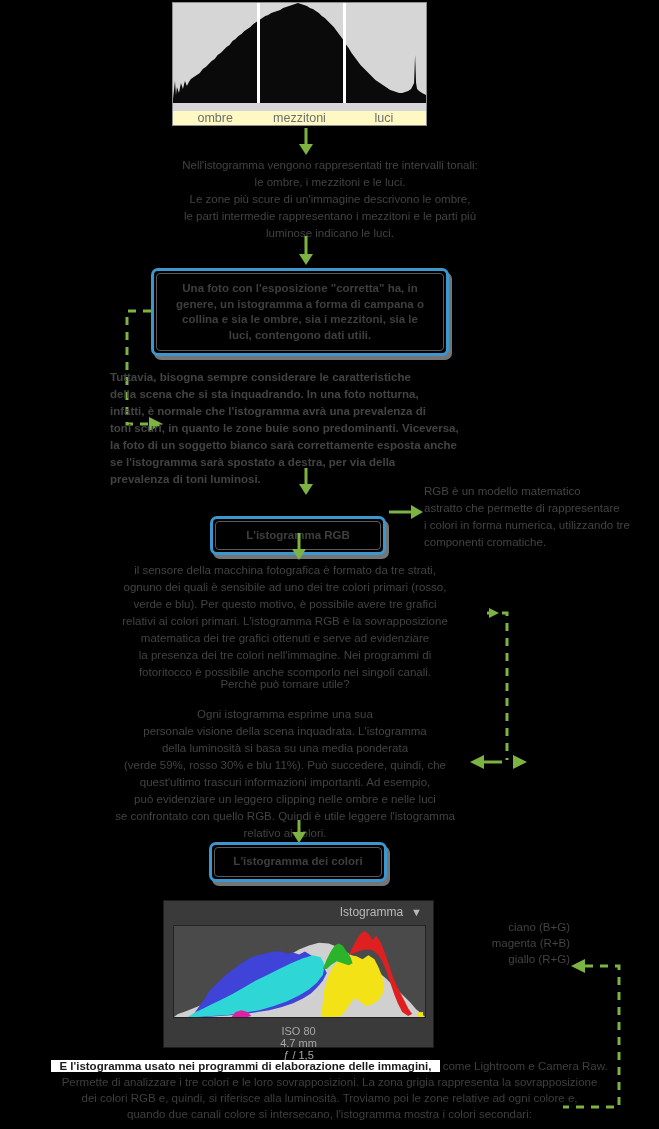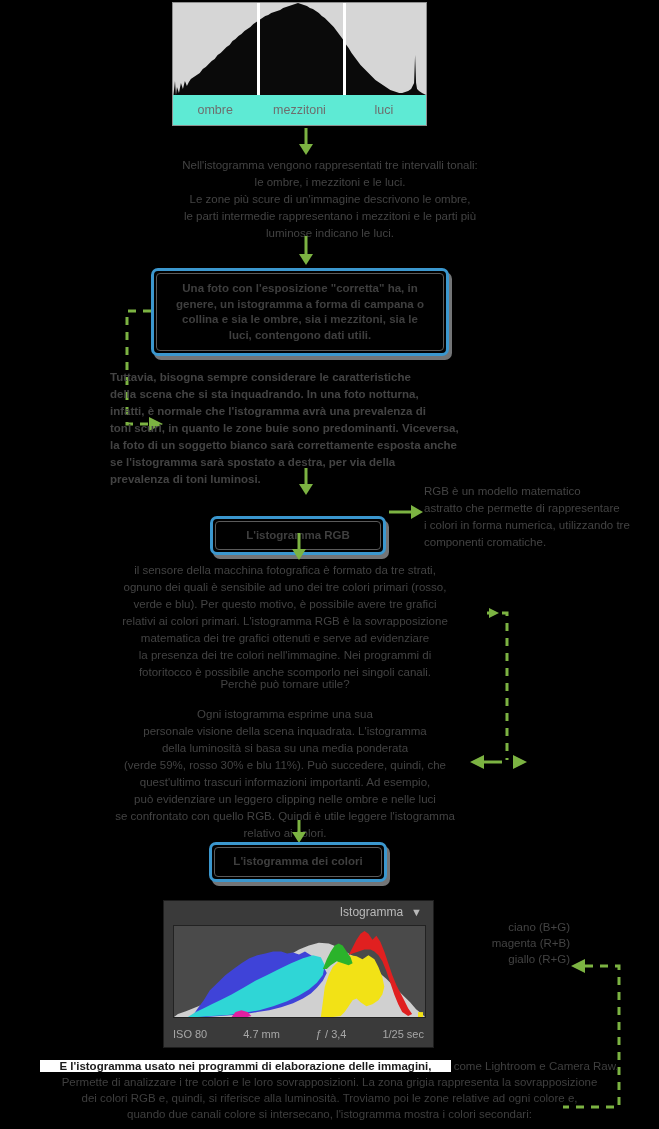--- a/index.html
+++ b/index.html
@@ -24,22 +24,22 @@
     position:absolute; left:172px; top:2px; width:255px; height:124px;
     background:#d6d6d6; border:1px solid #8e8e8e;
   }
   #tone-hist .plot{
     position:absolute; left:0; top:0; right:0; height:100px;
     background:#d6d6d6; overflow:hidden;
   }
   #tone-hist .plot svg{ display:block; width:100%; height:100%; }
   #tone-hist .divider{ position:absolute; top:0; width:3px; height:100px; background:#fff; }
   #tone-hist .labels{
-    position:absolute; left:0; right:0; bottom:0; height:30px;
-    background:#5eead4; display:flex; align-items:center;
+    position:absolute; left:0; right:0; bottom:0; height:14px;
+    background:#fef9c3; display:flex; align-items:center;
   }
   #tone-hist .labels span{
     flex:1; text-align:center; font-size:12.5px; color:#6e6e6e;
   }
 
   
   .bluebox{
     position:absolute;
     border:3px solid #3b97ce;
     border-radius:7px;
@@ -75,32 +75,32 @@
   #lr-panel .lr-title{ font-size:12px; color:#b9b9b9; }
   #lr-panel .lr-caret{ font-size:11px; color:#b9b9b9; line-height:1; }
   #lr-panel .lr-plot{
     position:absolute; left:9px; top:24px; width:253px; height:93px;
     background:#4a4a4a; border:1px solid #222;
   }
   #lr-panel .lr-plot svg{ display:block; width:100%; height:100%; }
   #lr-panel .lr-foot{
     position:absolute; left:9px; right:9px; bottom:4px; height:18px;
     display:flex; align-items:center; justify-content:space-between;
-    font-size:11px; color:#a7a7a7;
+    font-size:11px; color:#a7a7a7;flex-direction:column;
   }
   #lr-panel .lr-foot span{ white-space:nowrap; }
 
   
   #bottom-caption{
     position:absolute; left:0; right:0; top:1058px;
     text-align:center; font-size:11.5px; line-height:16px; color:#3f3f3f;
   }
   #bottom-caption .ln{ display:block; }
   #bottom-caption .hl{
-    background:#ffffff; color:#1b1b1b; font-weight:bold; padding:0 19px;
+    background:#ffffff; color:#1b1b1b; font-weight:bold; padding:0 8px;
   }
 </style>
 </head>
 <body>
 
 <div class="stage">
 
   <div id="tone-hist">
     <div class="plot">
       <svg viewBox="0 0 255 100" preserveAspectRatio="none">
@@ -277,21 +277,21 @@
         <path fill="#e02020" d="M176,30 L180,22 L184,14 L188,8 L192,5 L196,8 L200,14 L204,10 L208,16 L212,26
           L216,38 L220,50 L224,60 L228,68 L232,76 L236,84 L240,90 L236,92 L230,88 L226,80 L222,70 L218,58
           L214,46 L210,36 L206,30 L202,26 L198,24 L192,24 L186,26 L180,28 Z"></path>
 
         <rect x="246" y="88" width="5" height="5" fill="#f2e216"></rect>
       </svg>
     </div>
     <div class="lr-foot">
       <span>ISO 80</span>
       <span>4.7 mm</span>
-      <span>ƒ / 3,4</span>
+      <span>ƒ / 1,5</span>
       <span>1/25 sec</span>
     </div>
   </div>
 
   <div class="para right" style="left:440px; top:900px; width:130px; line-height:16px;margin-top:19px;">ciano (B+G)
 magenta (R+B)
 giallo (R+G)</div>
 
   <div class="conn" style="left:565px; top:952px;">
     <svg width="90" height="170" viewBox="0 0 90 170">

